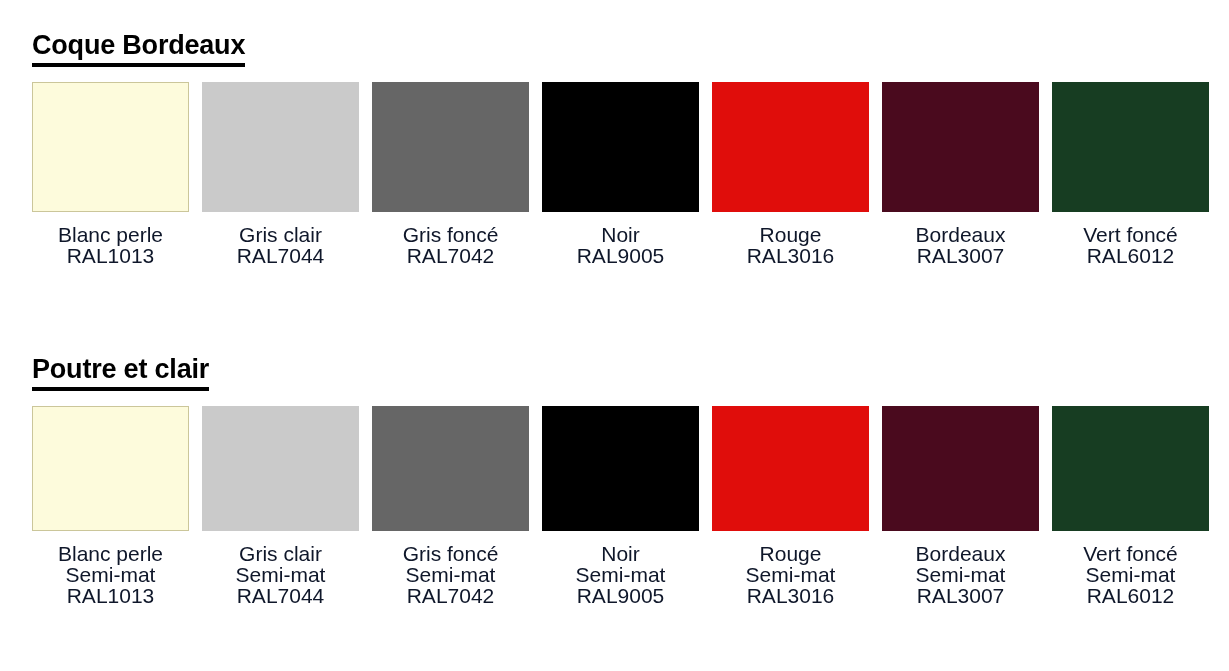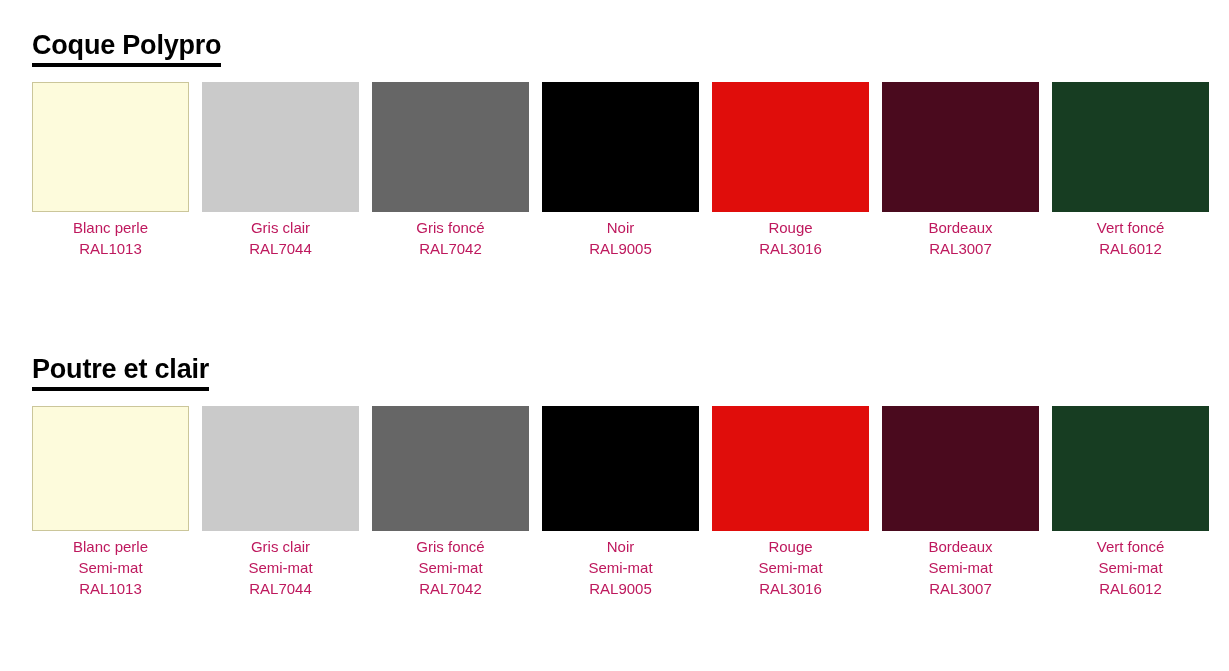--- a/index.html
+++ b/index.html
@@ -56,36 +56,36 @@
     width: 157px;
     box-sizing: border-box;
     display: block;
   }
   .row-coque .chip { height: 130px; }
   .row-poutre .chip { height: 125px; }
 
   .chip.has-border { border: 1px solid #cbc69a; }
 
   .caption {
-    margin-top: 5px;
+    margin-top: 12px;
     text-align: center;
-    font-size: 15px;
+    font-size: 21px;
     line-height: 21px;
-    color: #be185d;
+    color: #0f172a;
     white-space: nowrap;
   }
   .caption .line { display: block; }
 </style>
 </head>
 <body>
 
 <div class="sheet">
 
   <div class="section section-coque">
-    <div class="section-title">Coque Polypro</div>
+    <div class="section-title">Coque Bordeaux</div>
     <div class="swatch-row row-coque">
         <div class="swatch-cell" style="left: 0px;">
           <div class="chip has-border" style="background: rgb(253, 251, 220); border-color: rgb(203, 198, 154);"></div>
           <div class="caption">
             <span class="line">Blanc perle</span>
             <span class="line">RAL1013</span>
           </div>
         </div>
         <div class="swatch-cell" style="left: 170px;">
           <div class="chip" style="background: rgb(202, 202, 202);"></div>

